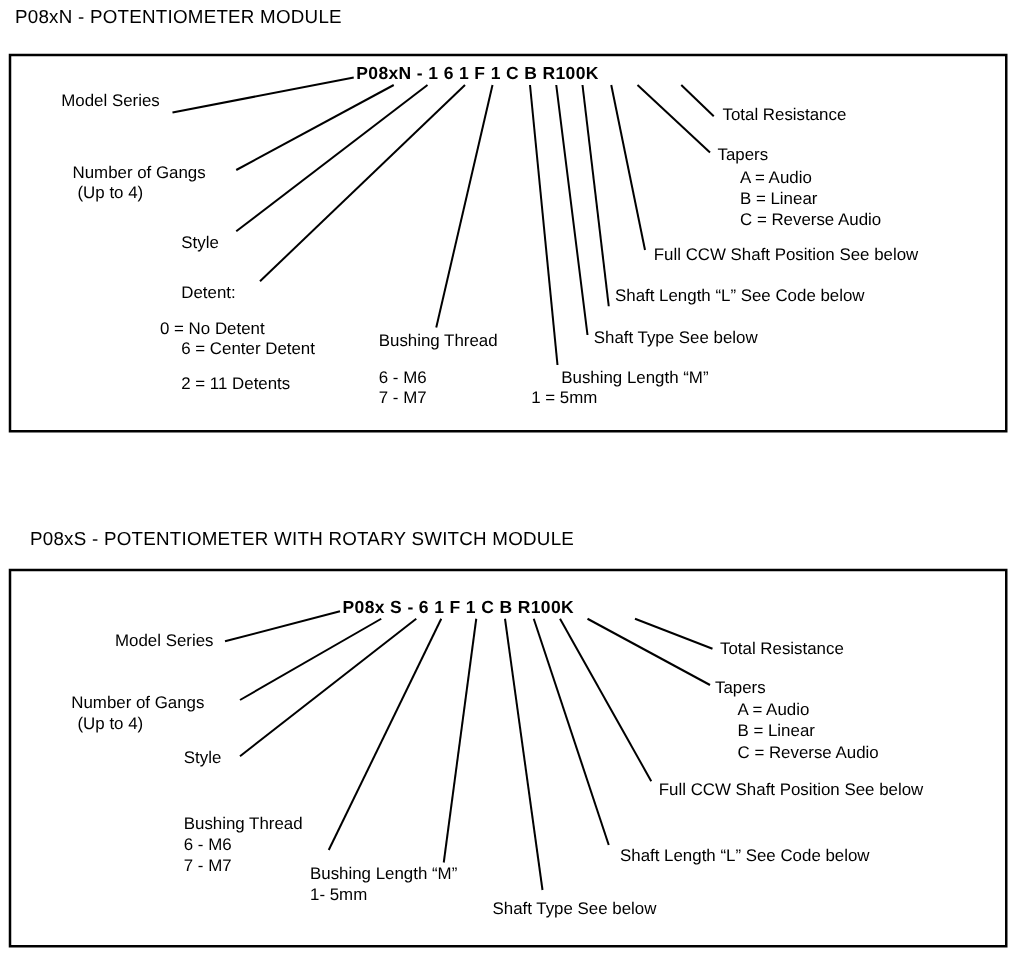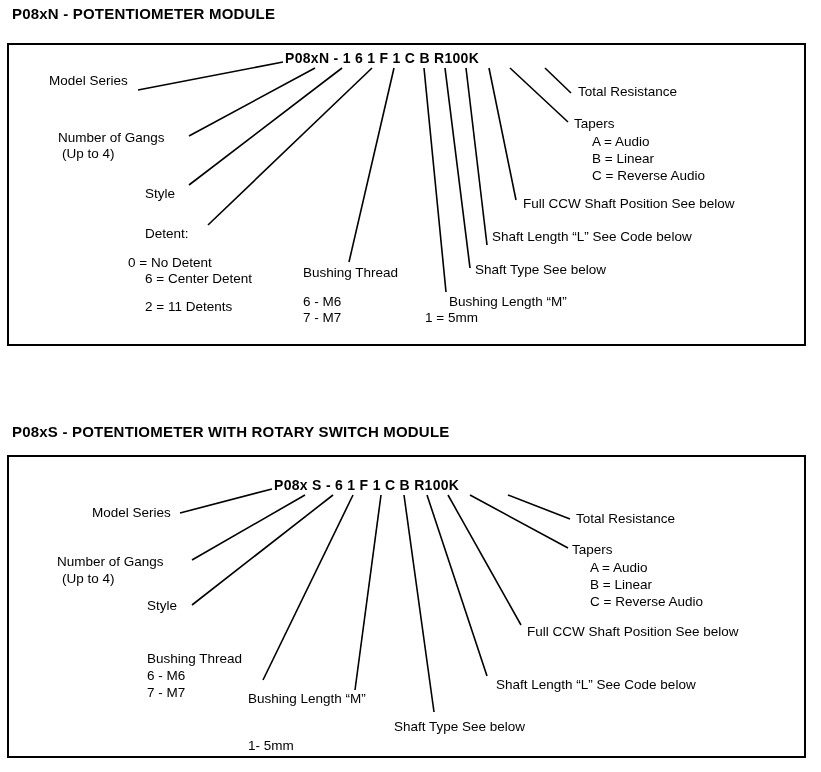--- a/index.html
+++ b/index.html
@@ -12,27 +12,27 @@
     height: 772px;
     position: relative;
     font-family: "Liberation Sans", sans-serif;
     color: #000000;
     overflow: hidden;
   }
   .page { position: absolute; inset: 0; }
 
   .section-title {
     position: absolute;
-    font-weight: bold;
+    font-weight: normal;
     font-size: 15px;
     letter-spacing: 0.2px;
     white-space: nowrap;
   }
   #title-1 { left: 12px; top: 5px; }
-  #title-2 { left: 12px; top: 423px; text-align: right; }
+  #title-2 { left: 24px; top: 423px; text-align: right; }
 
   .diagram-box {
     position: absolute;
     border: 2px solid #000000;
     background: #ffffff;
     box-sizing: border-box;
   }
   #box-1 { left: 7px; top: 43px; width: 799px; height: 303px; }
   #box-2 { left: 7px; top: 455px; width: 799px; height: 303px; }
 
@@ -164,21 +164,21 @@
   <div class="lbl" style="left:57px; top:554px;">Number of Gangs</div>
   <div class="lbl" style="left:62px; top:571px;">(Up to 4)</div>
 
   <div class="lbl" style="left:147px; top:598px;">Style</div>
 
   <div class="lbl" style="left:147px; top:651px;">Bushing Thread</div>
   <div class="lbl" style="left:147px; top:668px;">6 - M6</div>
   <div class="lbl" style="left:147px; top:685px;">7 - M7</div>
 
   <div class="lbl" style="left:248px; top:691px;">Bushing Length “M”</div>
-  <div class="lbl" style="left:248px; top:708px;margin-top:30px;">1- 5mm</div>
+  <div class="lbl" style="left:248px; top:708px;">1- 5mm</div>
 
   <div class="lbl" style="left:394px; top:719px;">Shaft Type See below</div>
 
   <div class="lbl" style="left:496px; top:677px;">Shaft Length “L” See Code below</div>
 
   <div class="lbl" style="left:527px; top:624px;">Full CCW Shaft Position See below</div>
 
   <div class="lbl" style="left:572px; top:542px;">Tapers</div>
   <div class="lbl" style="left:590px; top:560px;">A = Audio</div>
   <div class="lbl" style="left:590px; top:577px;">B = Linear</div>

